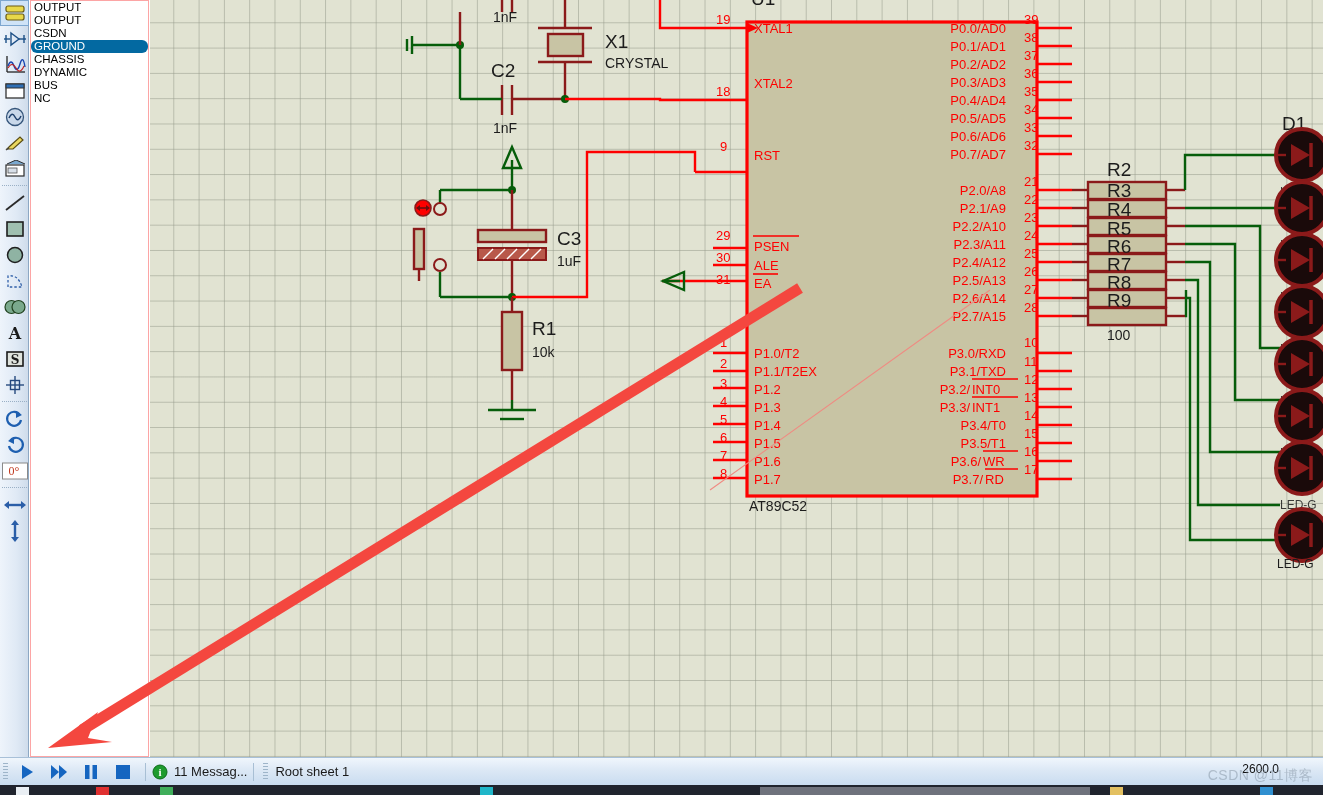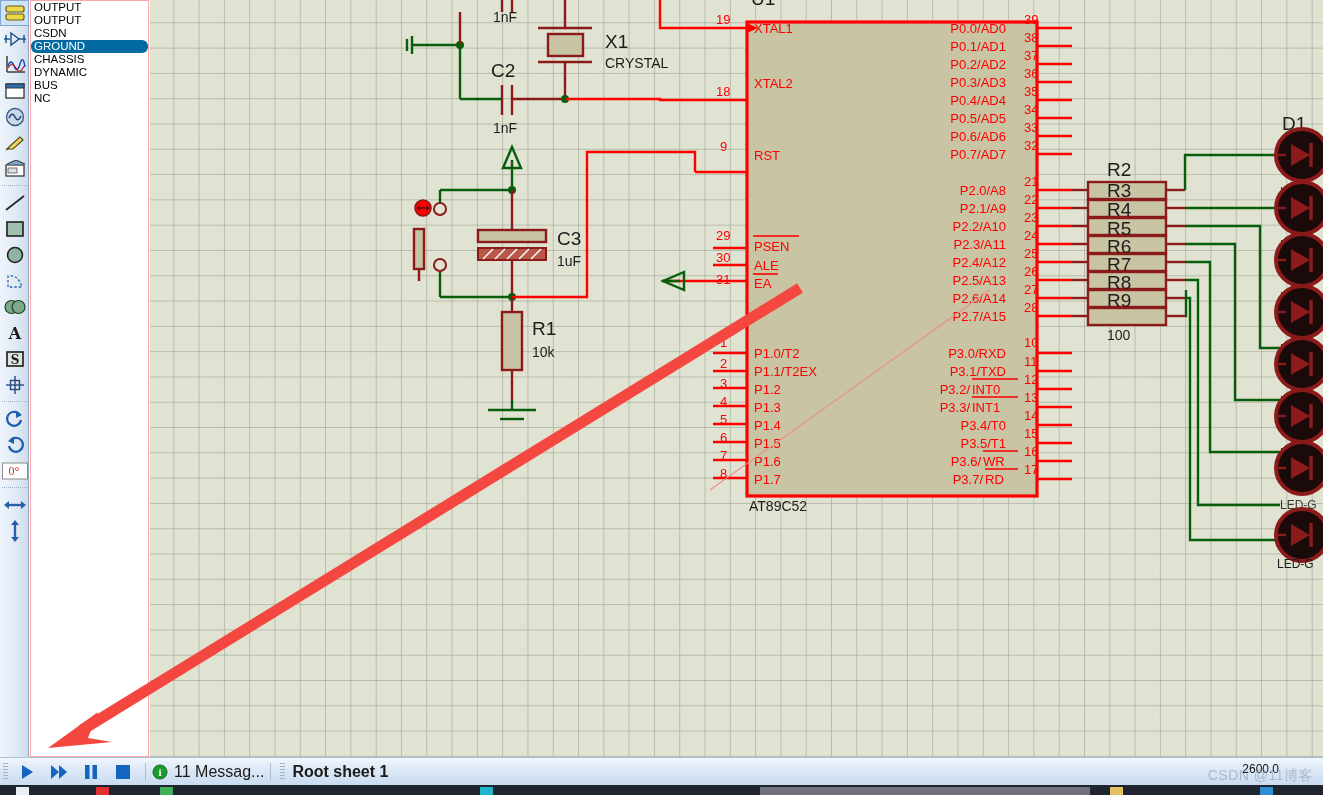--- a/index.html
+++ b/index.html
@@ -89,24 +89,24 @@
     background-image: repeating-linear-gradient(to bottom, #9db4c9 0 1px, transparent 1px 3px);
   }
   .sb-btn {
     width: 32px; height: 24px;
     display: flex; align-items: center; justify-content: center;
   }
   .sb-div {
     width: 1px; height: 18px; background: #a8bfd4; margin: 0 6px;
   }
   .sb-txt {
-    font-size: 16px; color: #1a1a1a; white-space: nowrap;
+    font-size: 13px; color: #1a1a1a; white-space: nowrap;
   }
   #msgcount { margin-left: 6px; }
-  #rootsheet { margin-left: 4px; font-weight: bold; }
+  #rootsheet { margin-left: 4px; }
   #coordreadout {
     position: absolute; right: 44px; top: 4px;
     font-size: 12px; color: #111; font-weight: normal;
   }
   #watermark {
     position: absolute; right: 10px; top: 9px;
     font-size: 14px; color: rgba(120,135,150,0.45);
     white-space: nowrap; letter-spacing: .5px; text-align: center;
   }
 

